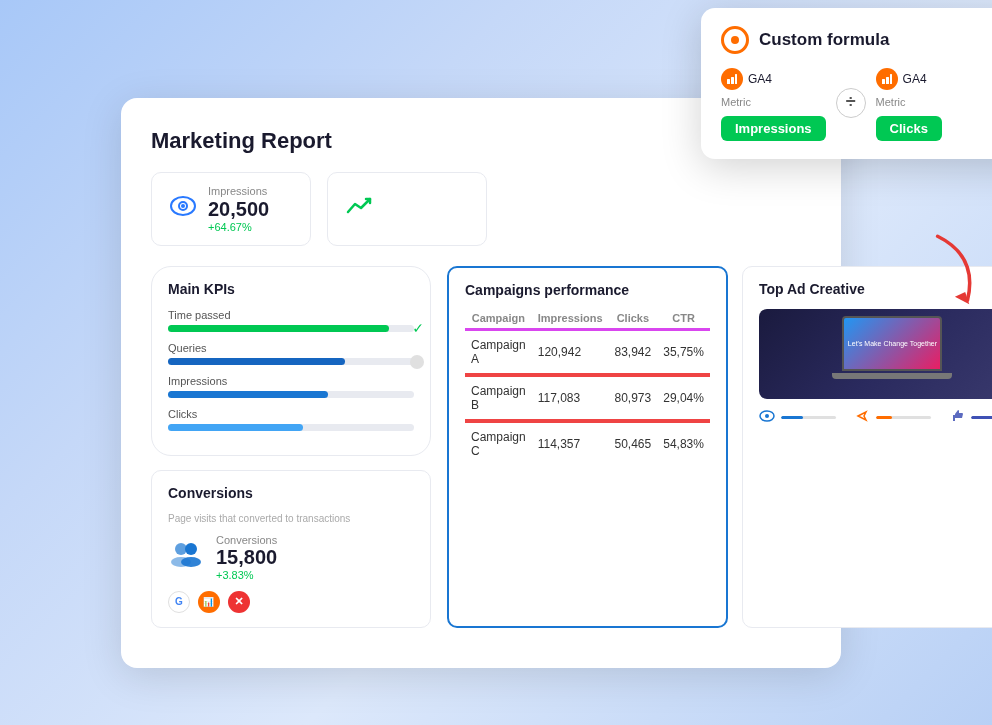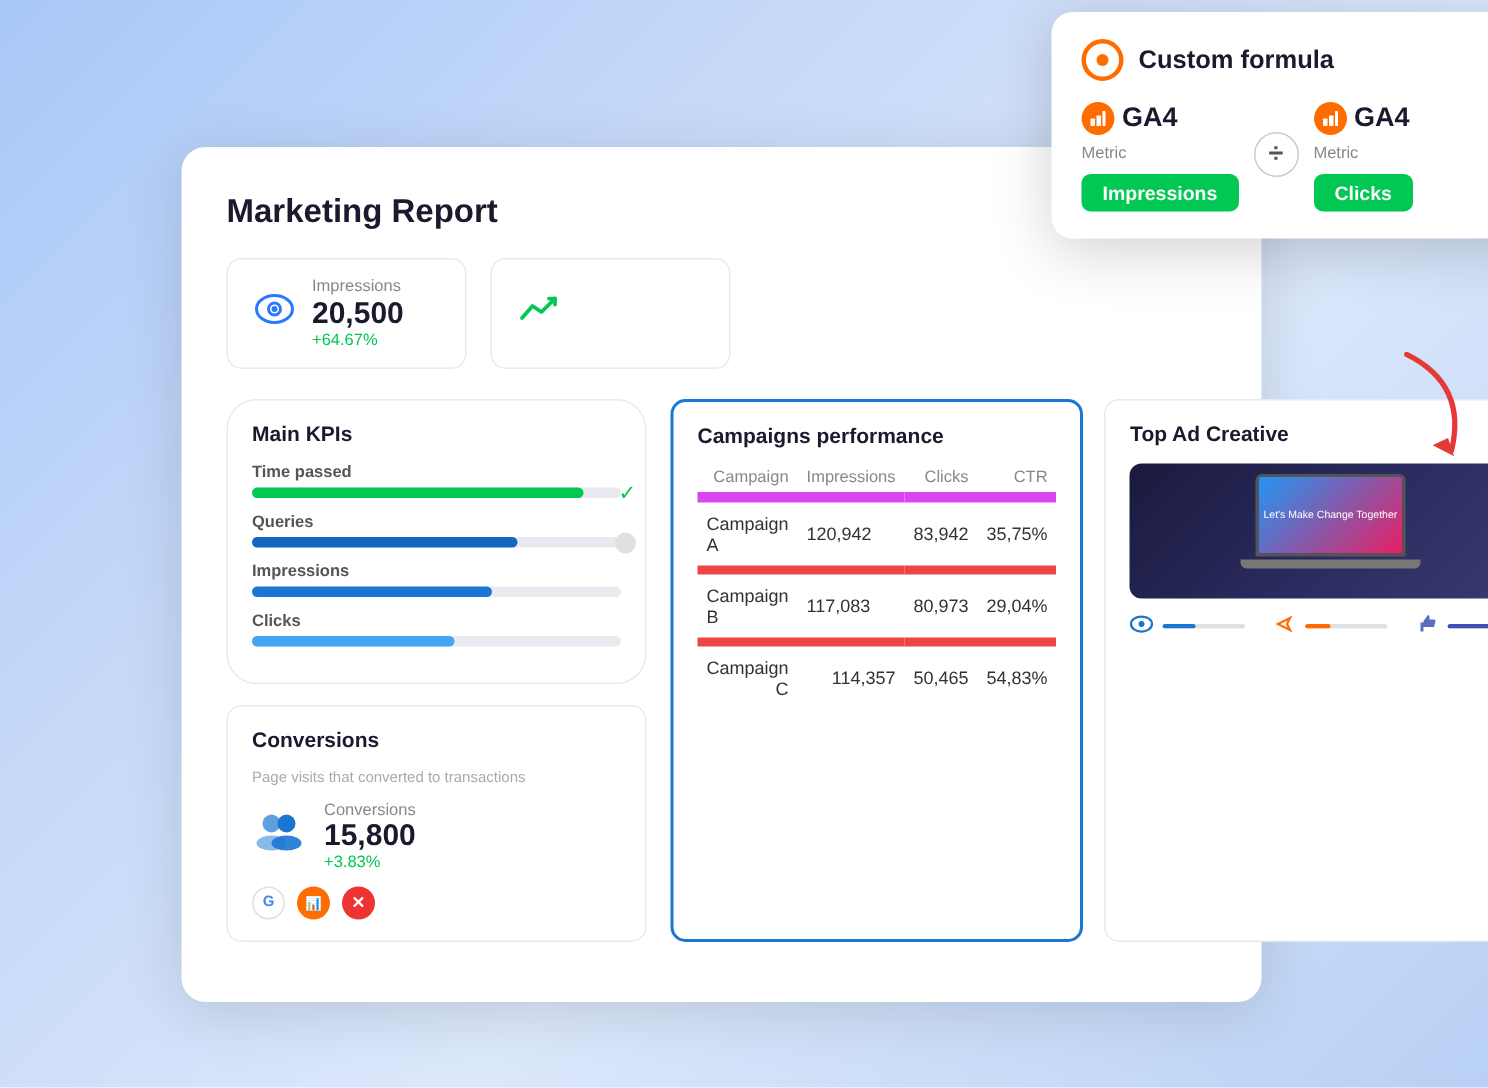--- a/index.html
+++ b/index.html
@@ -103,21 +103,20 @@
       color: #1a1a2e;
       margin-bottom: 12px;
     }
     .kpi-item {
       margin-bottom: 10px;
     }
     .kpi-label {
       font-size: 11px;
       color: #555;
       margin-bottom: 4px;
-      font-weight: bold;
     }
     .kpi-bar-bg {
       background: #e8eaf0;
       border-radius: 4px;
       height: 7px;
       width: 100%;
       position: relative;
     }
     .kpi-bar-fill {
       height: 7px;
@@ -219,32 +218,32 @@
       font-weight: 700;
       margin-bottom: 10px;
     }
     table {
       width: 100%;
       border-collapse: collapse;
     }
     th {
       font-size: 11px;
       color: #888;
-      font-weight: 400;
-      text-align: right;
+      font-weight: 700;
+      text-align: center;
       padding: 4px 6px;
-      border-bottom: 7px solid #d946ef;
+      border-bottom: 3px solid #d946ef;
     }
     td {
       font-size: 12px;
       color: #333;
       padding: 7px 6px;
-      border-bottom: 6px solid #ef4444;
-    }
-    tr:last-child td { border-bottom: none; text-align: right; }
+      border-bottom: 4px solid #ef4444;
+    }
+    tr:last-child td { border-bottom: none; }
 
     
     .ad-section {
       background: #fff;
       border: 1px solid #e8eaf0;
       border-radius: 10px;
       padding: 14px 16px;
     }
     .ad-image-placeholder {
       background: linear-gradient(135deg, #1a1a3e 0%, #2a2a5e 50%, #3a3a6e 100%);
@@ -358,22 +357,22 @@
     .formula-block {
       display: flex;
       flex-direction: column;
       align-items: flex-start;
       gap: 4px;
     }
     .ga4-badge {
       display: flex;
       align-items: center;
       gap: 5px;
-      font-size: 18px;
-      font-weight: 700;
+      font-size: 12px;
+      font-weight: 400;
       color: #1a1a2e;
       margin-bottom: 2px;
     }
     .ga4-icon {
       width: 22px;
       height: 22px;
       background: #ff6d00;
       border-radius: 50%;
       display: flex;
       align-items: center;

